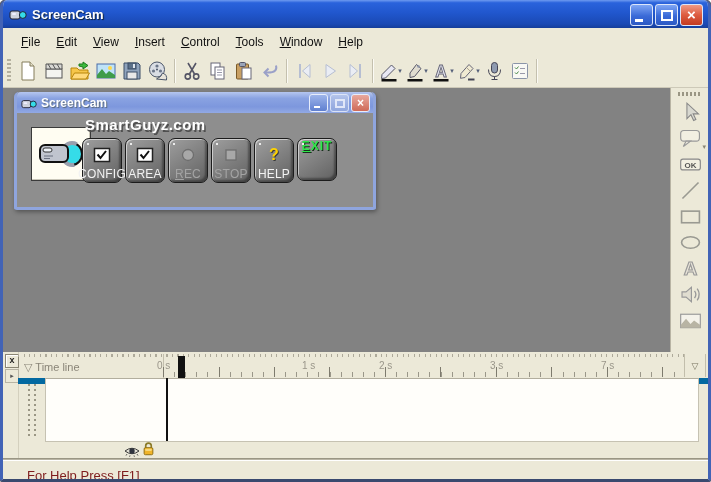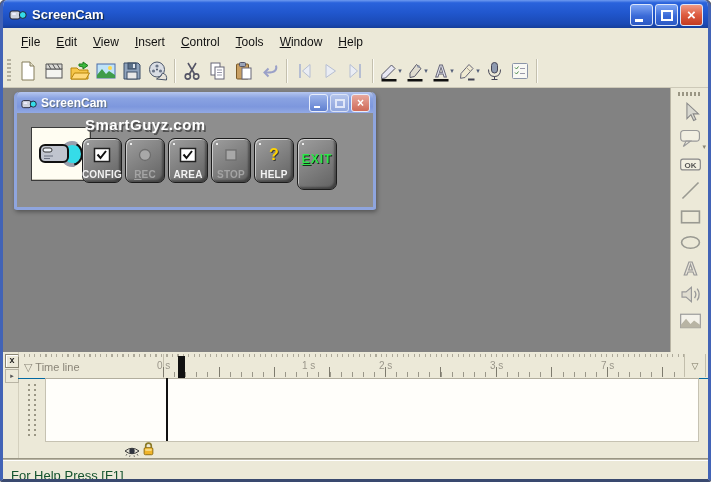--- a/index.html
+++ b/index.html
@@ -86,37 +86,37 @@
     box-shadow:inset -1px -1px 0 #c9c6b8; }
   .brand{ position:absolute; left:68px; top:3px; font-size:15px; font-weight:bold; color:#fff;
     text-shadow:1.5px 1.5px 0 #4f4f4f; letter-spacing:.5px; }
   .fw-buttons{ position:absolute; left:65px; top:25px; display:flex; gap:3px; }
   .fwb{ position:relative; width:38px; height:40px; border-radius:7px;
     background:linear-gradient(145deg,#9e9e9e,#616161); border:1px solid #1c1c1c;
     box-shadow:inset 1px 1px 0 rgba(255,255,255,.55), inset -2px -2px 2px rgba(0,0,0,.35);
     display:flex; flex-direction:column; align-items:center; justify-content:flex-end; padding-bottom:3px; }
   .fwb::before{ content:''; position:absolute; left:4px; top:4px; width:2px; height:2px; background:#ececec; }
   .fw-ic{ flex:1; display:flex; align-items:center; justify-content:center; width:100%; }
-  .fw-label{ font-size:10px; font-weight:bold; color:#f2f2f2; letter-spacing:.2px; line-height:9px; }
+  .fw-label{ font-size:12px; font-weight:normal; color:#f2f2f2; letter-spacing:.2px; line-height:9px; }
   .fwb.disabled .fw-label{ color:#a4a4a4; }
   .q{ font-size:16px; font-weight:bold; color:#ffd400; text-shadow:1px 1px 0 #3a3a3a; line-height:16px; }
-  .fwb.exit{ justify-content:center; padding-bottom:10px; }
+  .fwb.exit{ justify-content:flex-start; padding-bottom:1px; }
   .fw-exit{ font-size:12px; font-weight:bold; color:#2ee84a; text-shadow:1px 1px 0 #15321a; letter-spacing:1px; }
 
   
   .bottom-panel{ position:absolute; left:0; top:352px; width:705px; height:106px;
     background:#ece9d8; border-bottom:1px solid #9a9684; }
   .tl-leftcol{ position:absolute; left:0; top:0; width:15px; height:106px; border-right:1px solid #d4d0be; }
   .tl-close{ position:absolute; left:2px; top:2px; width:12px; height:12px; background:#ece9d8;
     border:1px solid #8a8674; box-shadow:1px 1px 0 #fff inset; font-size:9px; font-weight:bold;
     color:#222; text-align:center; line-height:11px; }
   .tl-arrow{ position:absolute; left:2px; top:17px; width:12px; height:12px; background:#ece9d8;
     border:1px solid #b8b4a4; font-size:7px; color:#555; text-align:center; line-height:11px; }
   .ruler-row{ position:absolute; left:15px; top:2px; width:690px; height:24px;
-    border-bottom:1px solid #0369a1; }
+    border-bottom:6px solid #0369a1; }
   .ruler-finetick{ position:absolute; left:0; top:0; width:100%; height:3px;
     background:repeating-linear-gradient(90deg,#aeaa9a 0 1px,transparent 1px 5.5px); }
   .tl-header{ position:absolute; left:6px; top:7px; font-size:11px; color:#8a8578; }
   .ruler-divider{ position:absolute; left:145px; top:0; width:1px; height:24px; background:#c2beac; }
   .ruler-ticks{ position:absolute; left:145px; bottom:1px; width:528px; height:10px;
     background-image:
       repeating-linear-gradient(90deg,#7e7b6e 0 1px,transparent 1px 55.5px),
       repeating-linear-gradient(90deg,#9a9789 0 1px,transparent 1px 11.1px);
     background-size:100% 10px,100% 5px;
     background-position:left bottom,left bottom;
@@ -132,21 +132,21 @@
   .tl-grip{ position:absolute; left:24px; top:32px; width:10px; height:52px;
     background-image:repeating-linear-gradient(180deg,#9a9684 0 2px,transparent 2px 5px),
                      repeating-linear-gradient(180deg,#9a9684 0 2px,transparent 2px 5px);
     background-size:2px 100%,2px 100%; background-position:1px 0,7px 0; background-repeat:no-repeat; }
   .tl-footer-eye{ position:absolute; left:121px; top:91px; width:16px; height:12px; }
   .tl-footer-lock{ position:absolute; left:139px; top:89px; width:13px; height:15px; }
 
   
   .statusbar{ position:absolute; left:0; top:459px; width:705px; height:20px; background:#ece9d8;
     border-top:1px solid #b8b4a4; box-shadow:inset 0 1px 0 #fff; overflow:hidden; }
-  .status-text{ position:absolute; left:8px; top:8px; font-size:13px; color:#14532d; white-space:nowrap; }
+  .status-text{ position:absolute; left:24px; top:8px; font-size:13px; color:#7f1d1d; white-space:nowrap; }
 
   u{ text-decoration:underline; }
 </style>
 </head>
 <body>
 
 <div class="window">
 
   <div class="titlebar">
     <span class="app-icon">
@@ -399,36 +399,36 @@
         <div class="fw-buttons">
             <div class="fwb">
               <span class="fw-ic">
                 <svg viewBox="0 0 18 16" width="18" height="16">
                   <rect x="1.5" y="1.5" width="15" height="13" fill="#fff" stroke="#222" stroke-width="1.5"></rect>
                   <path d="M4.5 7.5 l3 3.5 L13 4" fill="none" stroke="#111" stroke-width="2"></path>
                 </svg>
               </span>
               <span class="fw-label">CONFIG</span>
             </div>
-            <div class="fwb disabled">
-              <span class="fw-ic">
-                <svg viewBox="0 0 18 16" width="18" height="16">
-                  <circle cx="9" cy="8" r="5.5" fill="#a8a8a8" stroke="#6e6e6e" stroke-width="1.3"></circle>
-                </svg>
-              </span>
-              <span class="fw-label"><u>R</u>EC</span>
-            </div>
             <div class="fwb">
               <span class="fw-ic">
                 <svg viewBox="0 0 18 16" width="18" height="16">
                   <rect x="1.5" y="1.5" width="15" height="13" fill="#fff" stroke="#222" stroke-width="1.5"></rect>
                   <path d="M4.5 7.5 l3 3.5 L13 4" fill="none" stroke="#111" stroke-width="2"></path>
                 </svg>
               </span>
               <span class="fw-label">AREA</span>
+            </div>
+            <div class="fwb disabled">
+              <span class="fw-ic">
+                <svg viewBox="0 0 18 16" width="18" height="16">
+                  <circle cx="9" cy="8" r="5.5" fill="#a8a8a8" stroke="#6e6e6e" stroke-width="1.3"></circle>
+                </svg>
+              </span>
+              <span class="fw-label"><u>R</u>EC</span>
             </div>
             <div class="fwb disabled">
               <span class="fw-ic">
                 <svg viewBox="0 0 18 16" width="18" height="16">
                   <rect x="4" y="3" width="10" height="10" fill="#a8a8a8" stroke="#6e6e6e" stroke-width="1.3"></rect>
                 </svg>
               </span>
               <span class="fw-label">STOP</span>
             </div>
             <div class="fwb">

